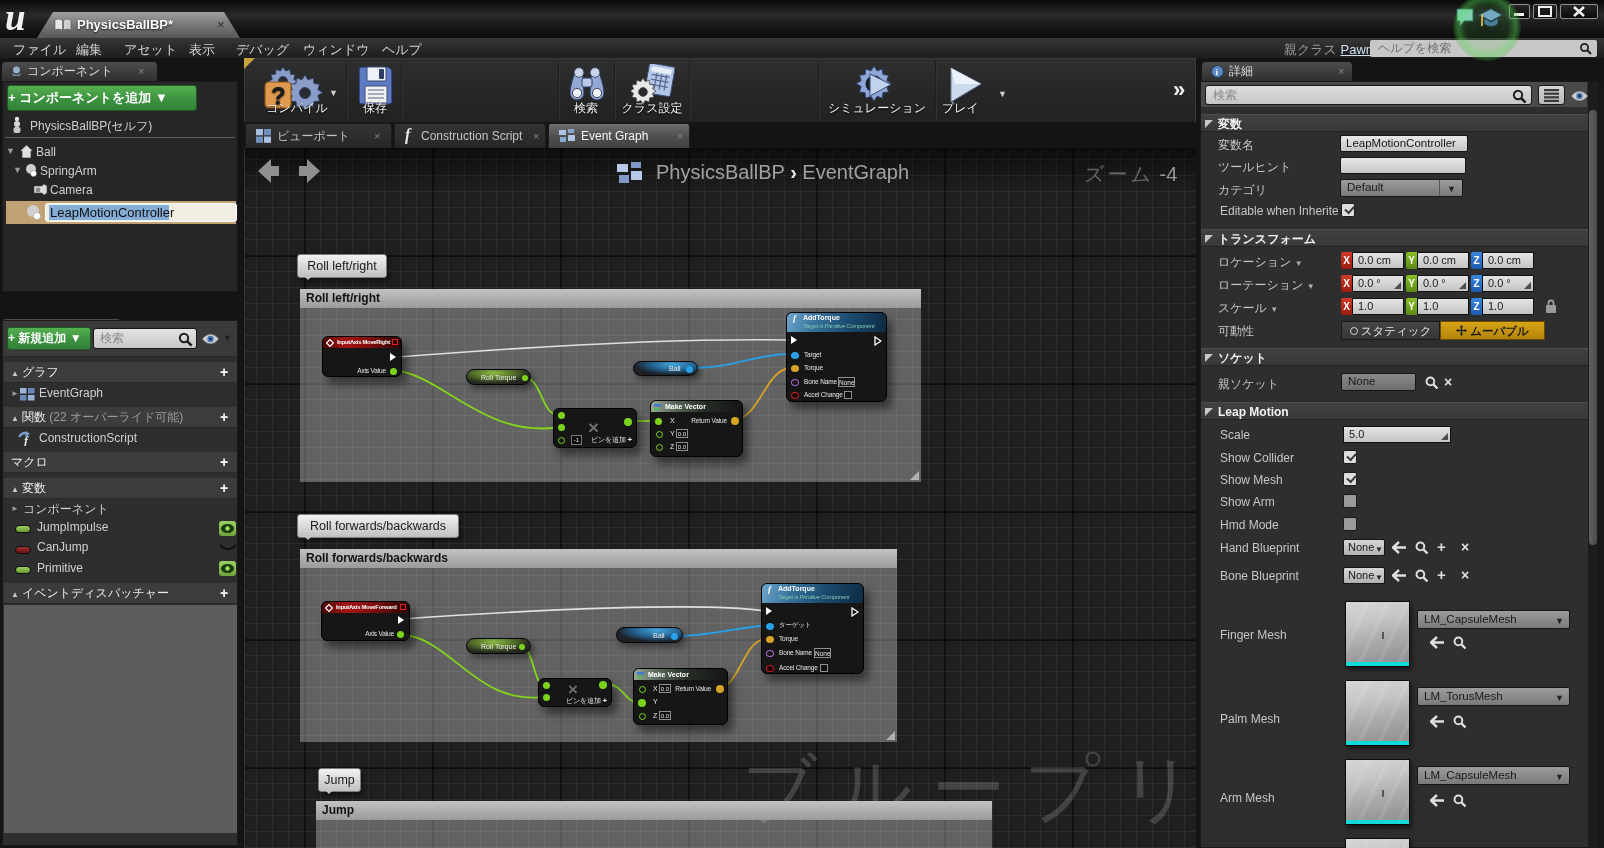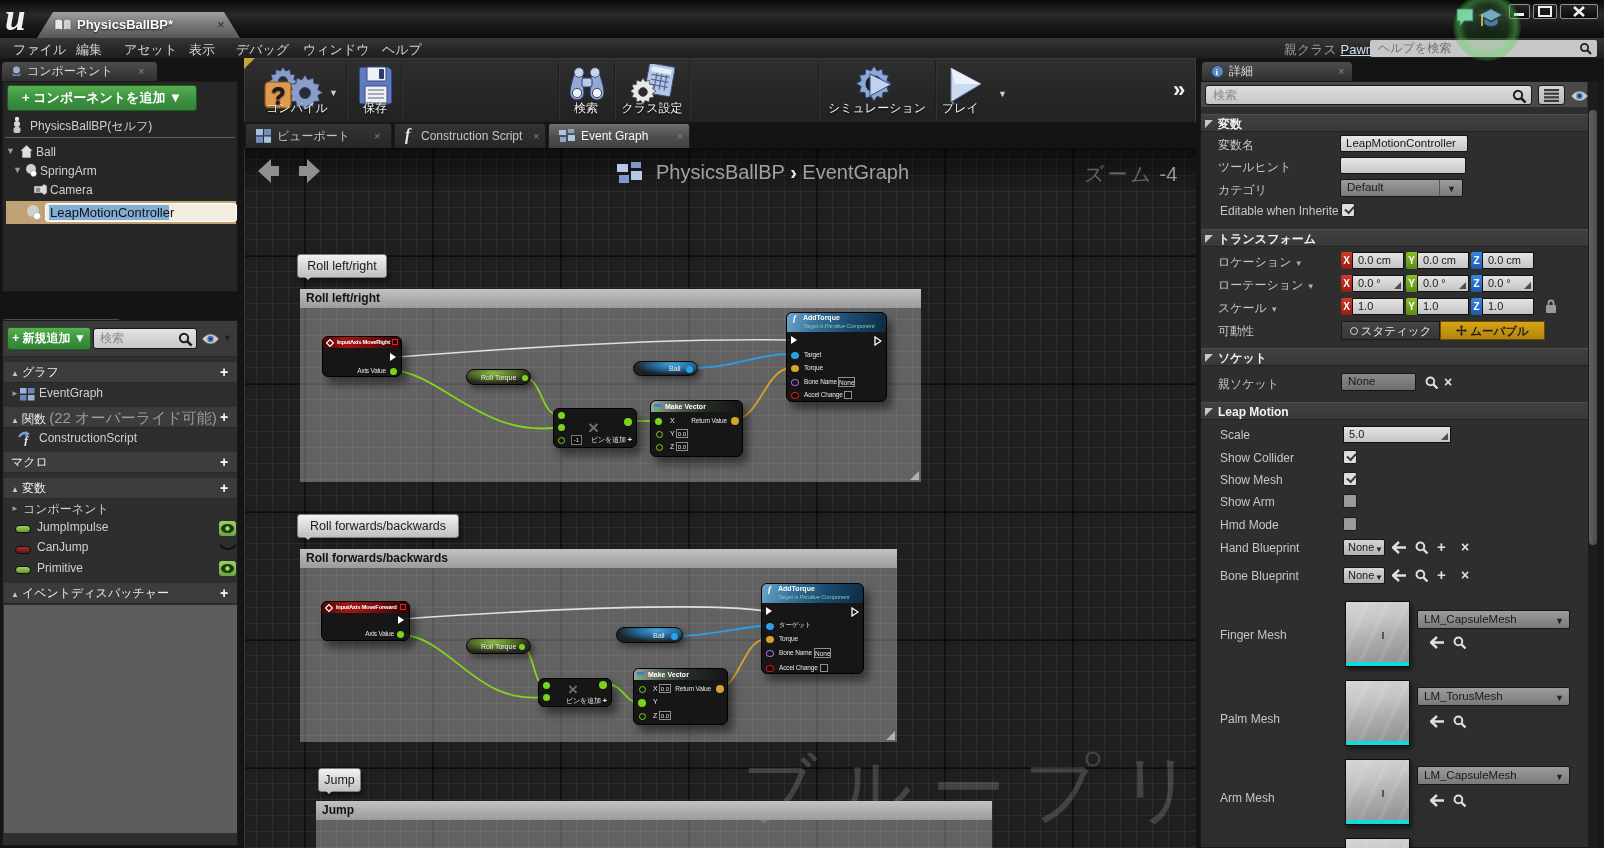--- a/index.html
+++ b/index.html
@@ -18,21 +18,21 @@
 
 #menubar{left:0;top:38px;width:1604px;height:20px;background:linear-gradient(180deg,#363636,#282828 55%,#1e1e1e);color:#d4d4d4;font-size:13px}
 #menubar span.mi{position:absolute;top:3px}
 #helpsearch{left:1370px;top:40px;width:227px;height:17px;background:#c7c7c7;border-radius:2px;color:#6e6e6e;font-size:12px;line-height:17px;padding-left:8px}
 
 .ptab{height:19px;background:linear-gradient(180deg,#4d4d4d,#383838 70%,#2f2f2f);border-radius:4px 4px 0 0;color:#dcdcdc;font-size:12px;line-height:19px}
 .ptab .x{position:absolute;color:#8a8a8a;font-size:11px}
 
 #comp-panel{left:2px;top:81px;width:236px;height:211px;background:#262626;border:1px solid #1a1a1a}
 #mybp-panel{left:2px;top:320px;width:236px;height:526px;background:#2e2e2e;border:1px solid #1a1a1a}
-.greenbtn{background:linear-gradient(180deg,#55b04f,#3c9140 55%,#338338);border:1px solid #1f5a22;border-radius:3px;color:#fff;font-weight:bold;text-align:center}
+.greenbtn{background:linear-gradient(180deg,#55b04f,#3c9140 55%,#338338);border:1px solid #1f5a22;border-radius:3px;color:#fff;font-weight:bold;text-align:left}
 .trow{position:absolute;color:#cfcfcf;font-size:12px}
 .secthdr{position:absolute;left:1px;width:233px;height:21px;background:#3c3c3c;color:#ececec;font-size:12px;line-height:21px;border-bottom:1px solid #272727;padding-left:7px}
 .secthdr .plus{position:absolute;right:5px;top:2px;width:16px;height:16px;color:#fff;font-weight:bold;font-size:14px;text-align:center;line-height:16px}
 .secthdr .tri{color:#c9c9c9;font-size:8px;margin-right:3px}
 
 .vpill{position:absolute;width:16px;height:8px;border-radius:4px;border:1px solid #101010}
 .eyechip{position:absolute;width:17px;height:15px;border-radius:3px;background:linear-gradient(180deg,#9ccf62,#6fa33e);text-align:center}
 
 #toolbar{left:244px;top:58px;width:952px;height:65px;background:linear-gradient(180deg,#2f2f2f,#262626 60%,#222);border:1px solid #3a3a3a;border-bottom-color:#151515}
 .tbtn{position:absolute;top:4px;height:57px;color:#f2f2f2;font-size:12px;text-align:center;text-shadow:0 1px 2px #000}
@@ -208,21 +208,21 @@
     <div class="abs" style="left:220px;top:12px;color:#1e1e1e;font-size:9px">▼</div>
     <div class="secthdr" style="top:41px"><span class="tri">▲</span>グラフ<span class="plus"><b class="pl">+</b></span></div>
     <div class="trow" style="left:8px;top:68px;color:#9a9a9a;font-size:8px">►</div>
     <svg class="abs" style="left:17px;top:67px" width="15" height="13" viewBox="0 0 15 13">
         <rect x="0" y="0" width="6.5" height="5.5" fill="#9ab4d8"></rect>
         <rect x="8" y="0" width="6.5" height="5.5" fill="#6888b8"></rect>
         <rect x="0" y="7" width="6.5" height="5.5" fill="#6888b8"></rect>
         <rect x="8" y="7" width="6.5" height="5.5" fill="#9ab4d8"></rect>
       </svg>
     <div class="trow" style="left:36px;top:65px">EventGraph</div>
-    <div class="secthdr" style="top:86px"><span class="tri">▲</span>関数 <span style="color:#9a9a9a;font-size:15px">(22 オーバーライド可能)</span><span class="plus"><b class="pl">+</b></span></div>
+    <div class="secthdr" style="top:86px"><span class="tri">▲</span>関数 <span style="color:#9a9a9a;font-size:12px">(22 オーバーライド可能)</span><span class="plus"><b class="pl">+</b></span></div>
     <svg class="abs" style="left:15px;top:110px" width="17" height="15" viewBox="0 0 17 15">
         <path d="M1 6 Q5 0 10 3" fill="none" stroke="#7aa0d0" stroke-width="2.2"></path>
         <path d="M8 0 l4 3 -5 3 z" fill="#7aa0d0"></path>
         <text x="6" y="14" font-size="12" font-style="italic" font-weight="bold" fill="#e8e8e8" font-family="Liberation Serif,serif">f</text>
       </svg>
     <div class="trow" style="left:36px;top:110px">ConstructionScript</div>
     <div class="secthdr" style="top:131px">マクロ<span class="plus"><b class="pl">+</b></span></div>
     <div class="secthdr" style="top:157px"><span class="tri">▲</span>変数<span class="plus"><b class="pl">+</b></span></div>
     <div class="trow" style="left:8px;top:183px;color:#9a9a9a;font-size:8px">►</div>
     <div class="trow" style="left:20px;top:180px">コンポーネント</div>

